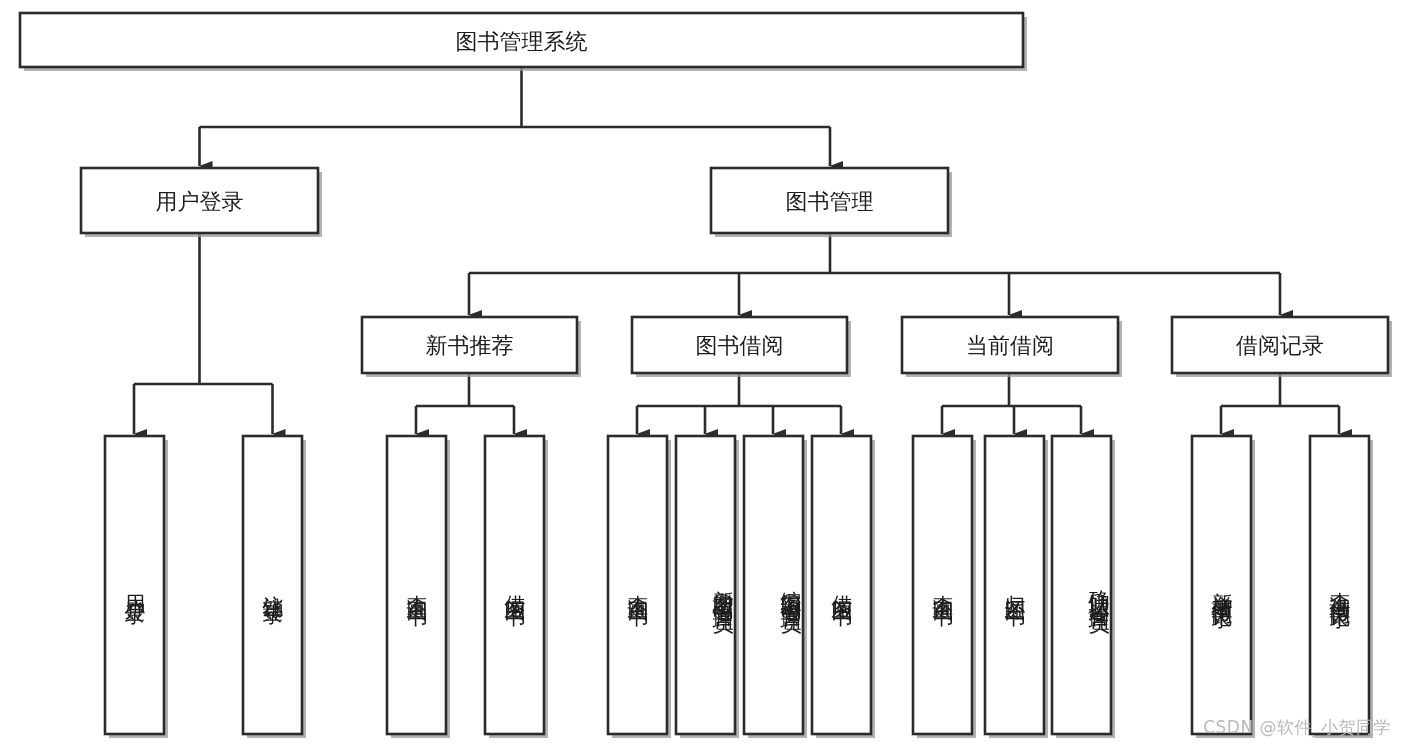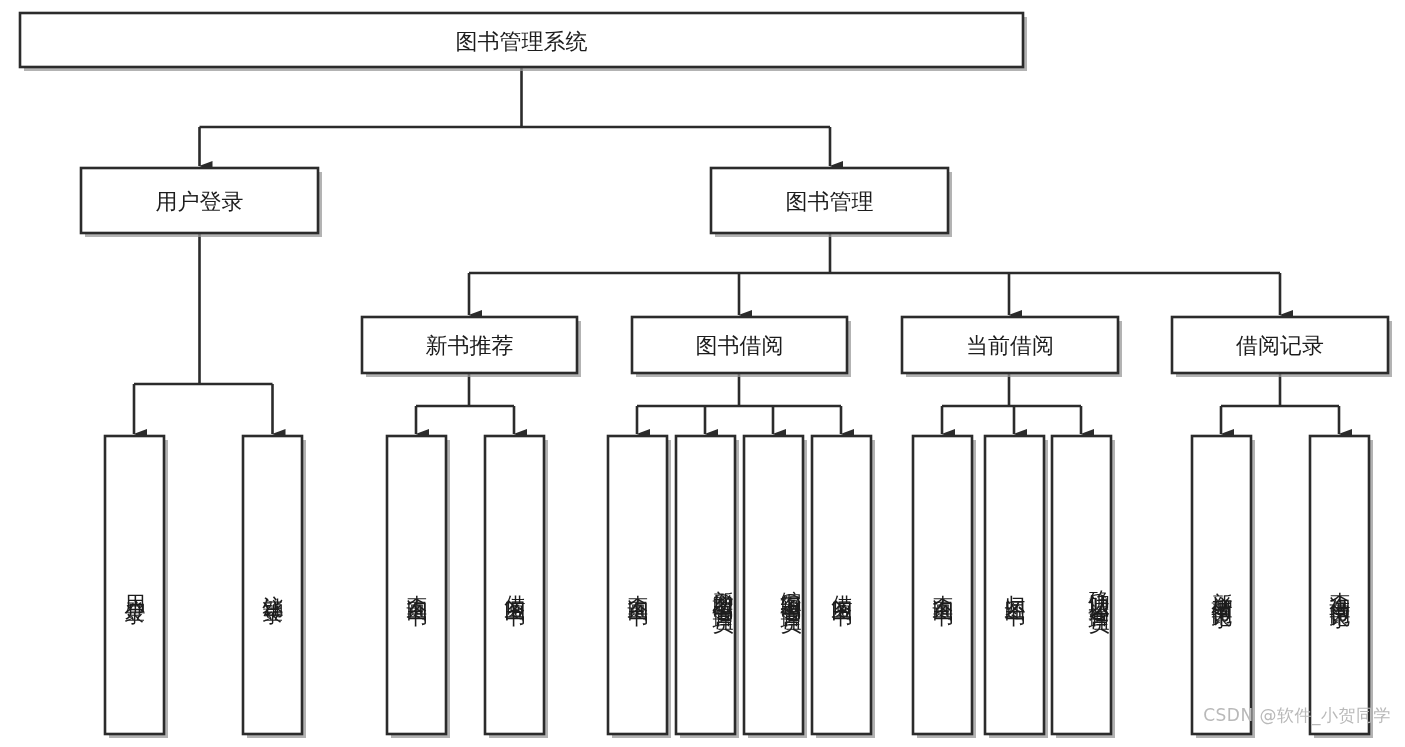--- a/index.html
+++ b/index.html
@@ -66,21 +66,21 @@
     white-space: nowrap;
     text-align: center;
     pointer-events: none;
     display: flex;
     align-items: center;
     justify-content: center;
   }
   .watermark {
     position: absolute;
     right: 14px;
-    bottom: 20px;
+    bottom: 8px;
     font-family: "DejaVu Sans", "Liberation Sans", sans-serif;
     font-size: 17px;
     color: #b9b9b9;
     white-space: nowrap;
     letter-spacing: 0.5px;
   }
 </style>
 </head>
 <body>
 

